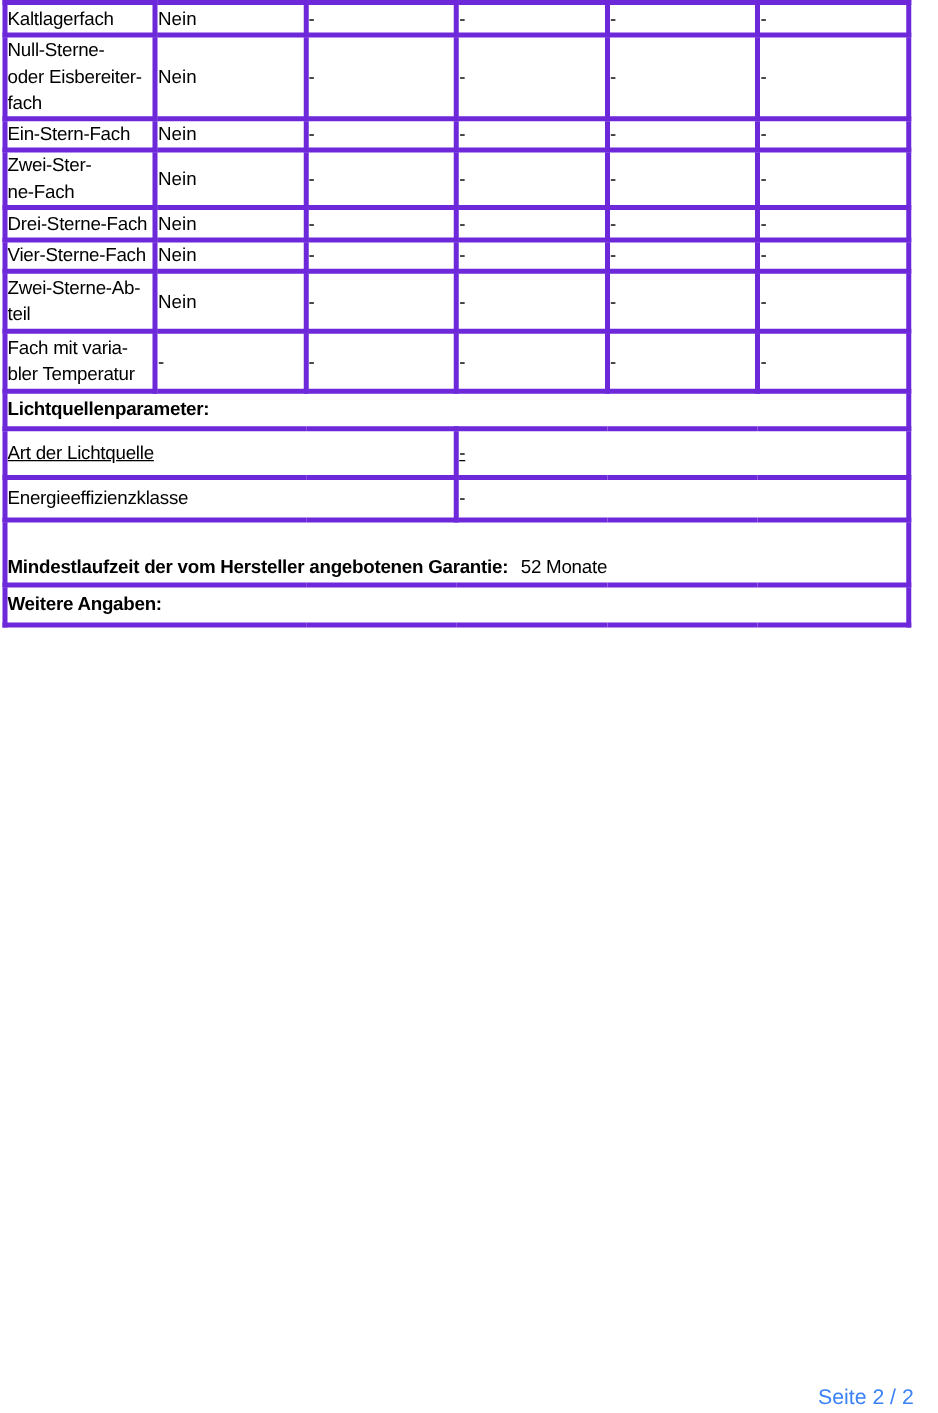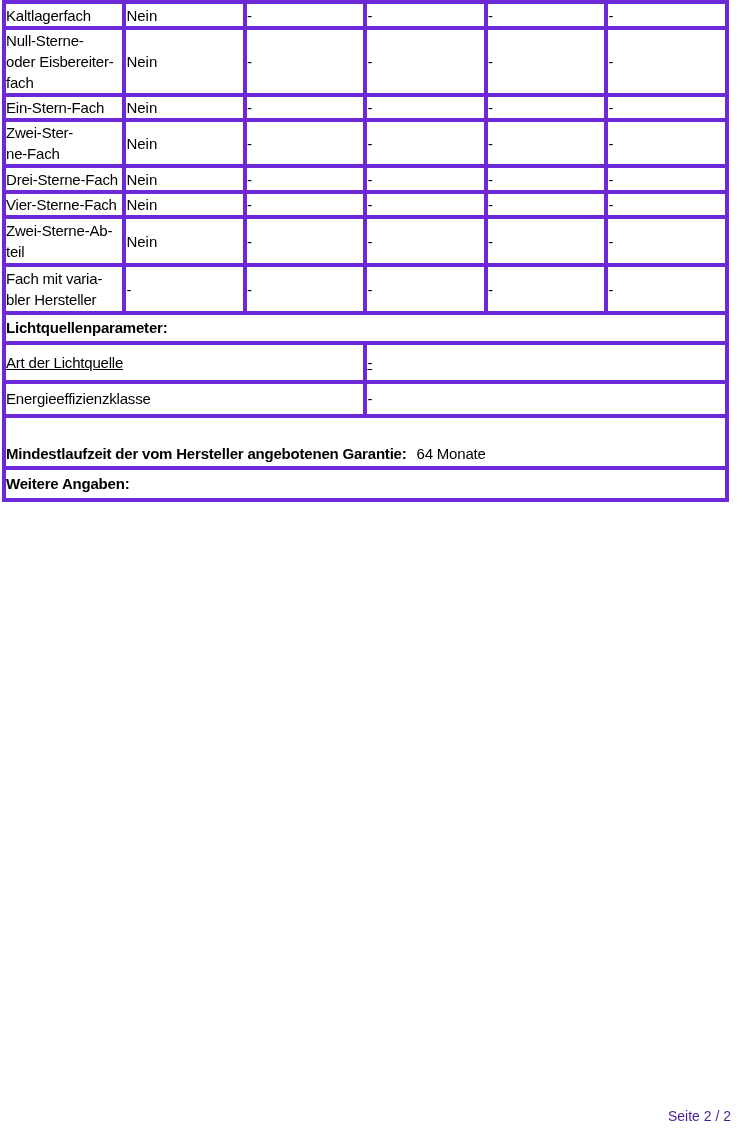--- a/index.html
+++ b/index.html
@@ -70,23 +70,23 @@
   tr.r9  { height: 30px; }
   tr.r10 { height: 39px; text-decoration: underline; }
   tr.r11 { height: 34px; }
   tr.r12 { height: 35px; }
   tr.r13 { height: 32px; }
   tr.r14 { height: 52px; }
   .page-footer {
     position: absolute;
     top: 1108px;
     right: 19px;
-    font-size: 14px;
+    font-size: 17px;
     letter-spacing: 0;
-    color: #4c1d95;
+    color: #3b82f6;
     margin-left: 11px;
   }
 </style>
 </head>
 <body>
 
 <table class="sheet">
   <colgroup>
     <col style="width:16.66%">
       <col style="width:16.66%">
@@ -151,41 +151,41 @@
       <td class="lab">Zwei-Sterne-Ab-
 teil</td>
       <td class="ctr">Nein</td>
       <td class="ctr">-</td>
       <td class="ctr">-</td>
       <td class="ctr">-</td>
       <td class="ctr">-</td>
     </tr>
     <tr class="r8">
       <td class="lab">Fach mit varia-
-bler Hersteller</td>
+bler Temperatur</td>
       <td class="ctr">-</td>
       <td class="ctr">-</td>
       <td class="ctr">-</td>
       <td class="ctr">-</td>
       <td class="ctr">-</td>
     </tr>
     <tr class="r9">
       <td class="lab wide bold" colspan="6">Lichtquellenparameter:</td>
     </tr>
     <tr class="r10">
       <td class="lab wide" colspan="3">Art der Lichtquelle</td>
       <td class="lab wide" colspan="3">-</td>
     </tr>
     <tr class="r11">
       <td class="lab wide" colspan="3">Energieeffizienzklasse</td>
       <td class="lab wide" colspan="3">-</td>
     </tr>
     <tr class="r12">
       <td class="lab wide" colspan="6">
-        <span class="bold">Mindestlaufzeit der vom Hersteller angebotenen Garantie:</span><span class="inline-val">64 Monate</span>
+        <span class="bold">Mindestlaufzeit der vom Hersteller angebotenen Garantie:</span><span class="inline-val">52 Monate</span>
       </td>
     </tr>
     <tr class="r13">
       <td class="lab wide bold" colspan="6">Weitere Angaben:</td>
     </tr>
   </tbody>
 </table>
 
 <div class="page-footer">Seite 2 / 2</div>
 

